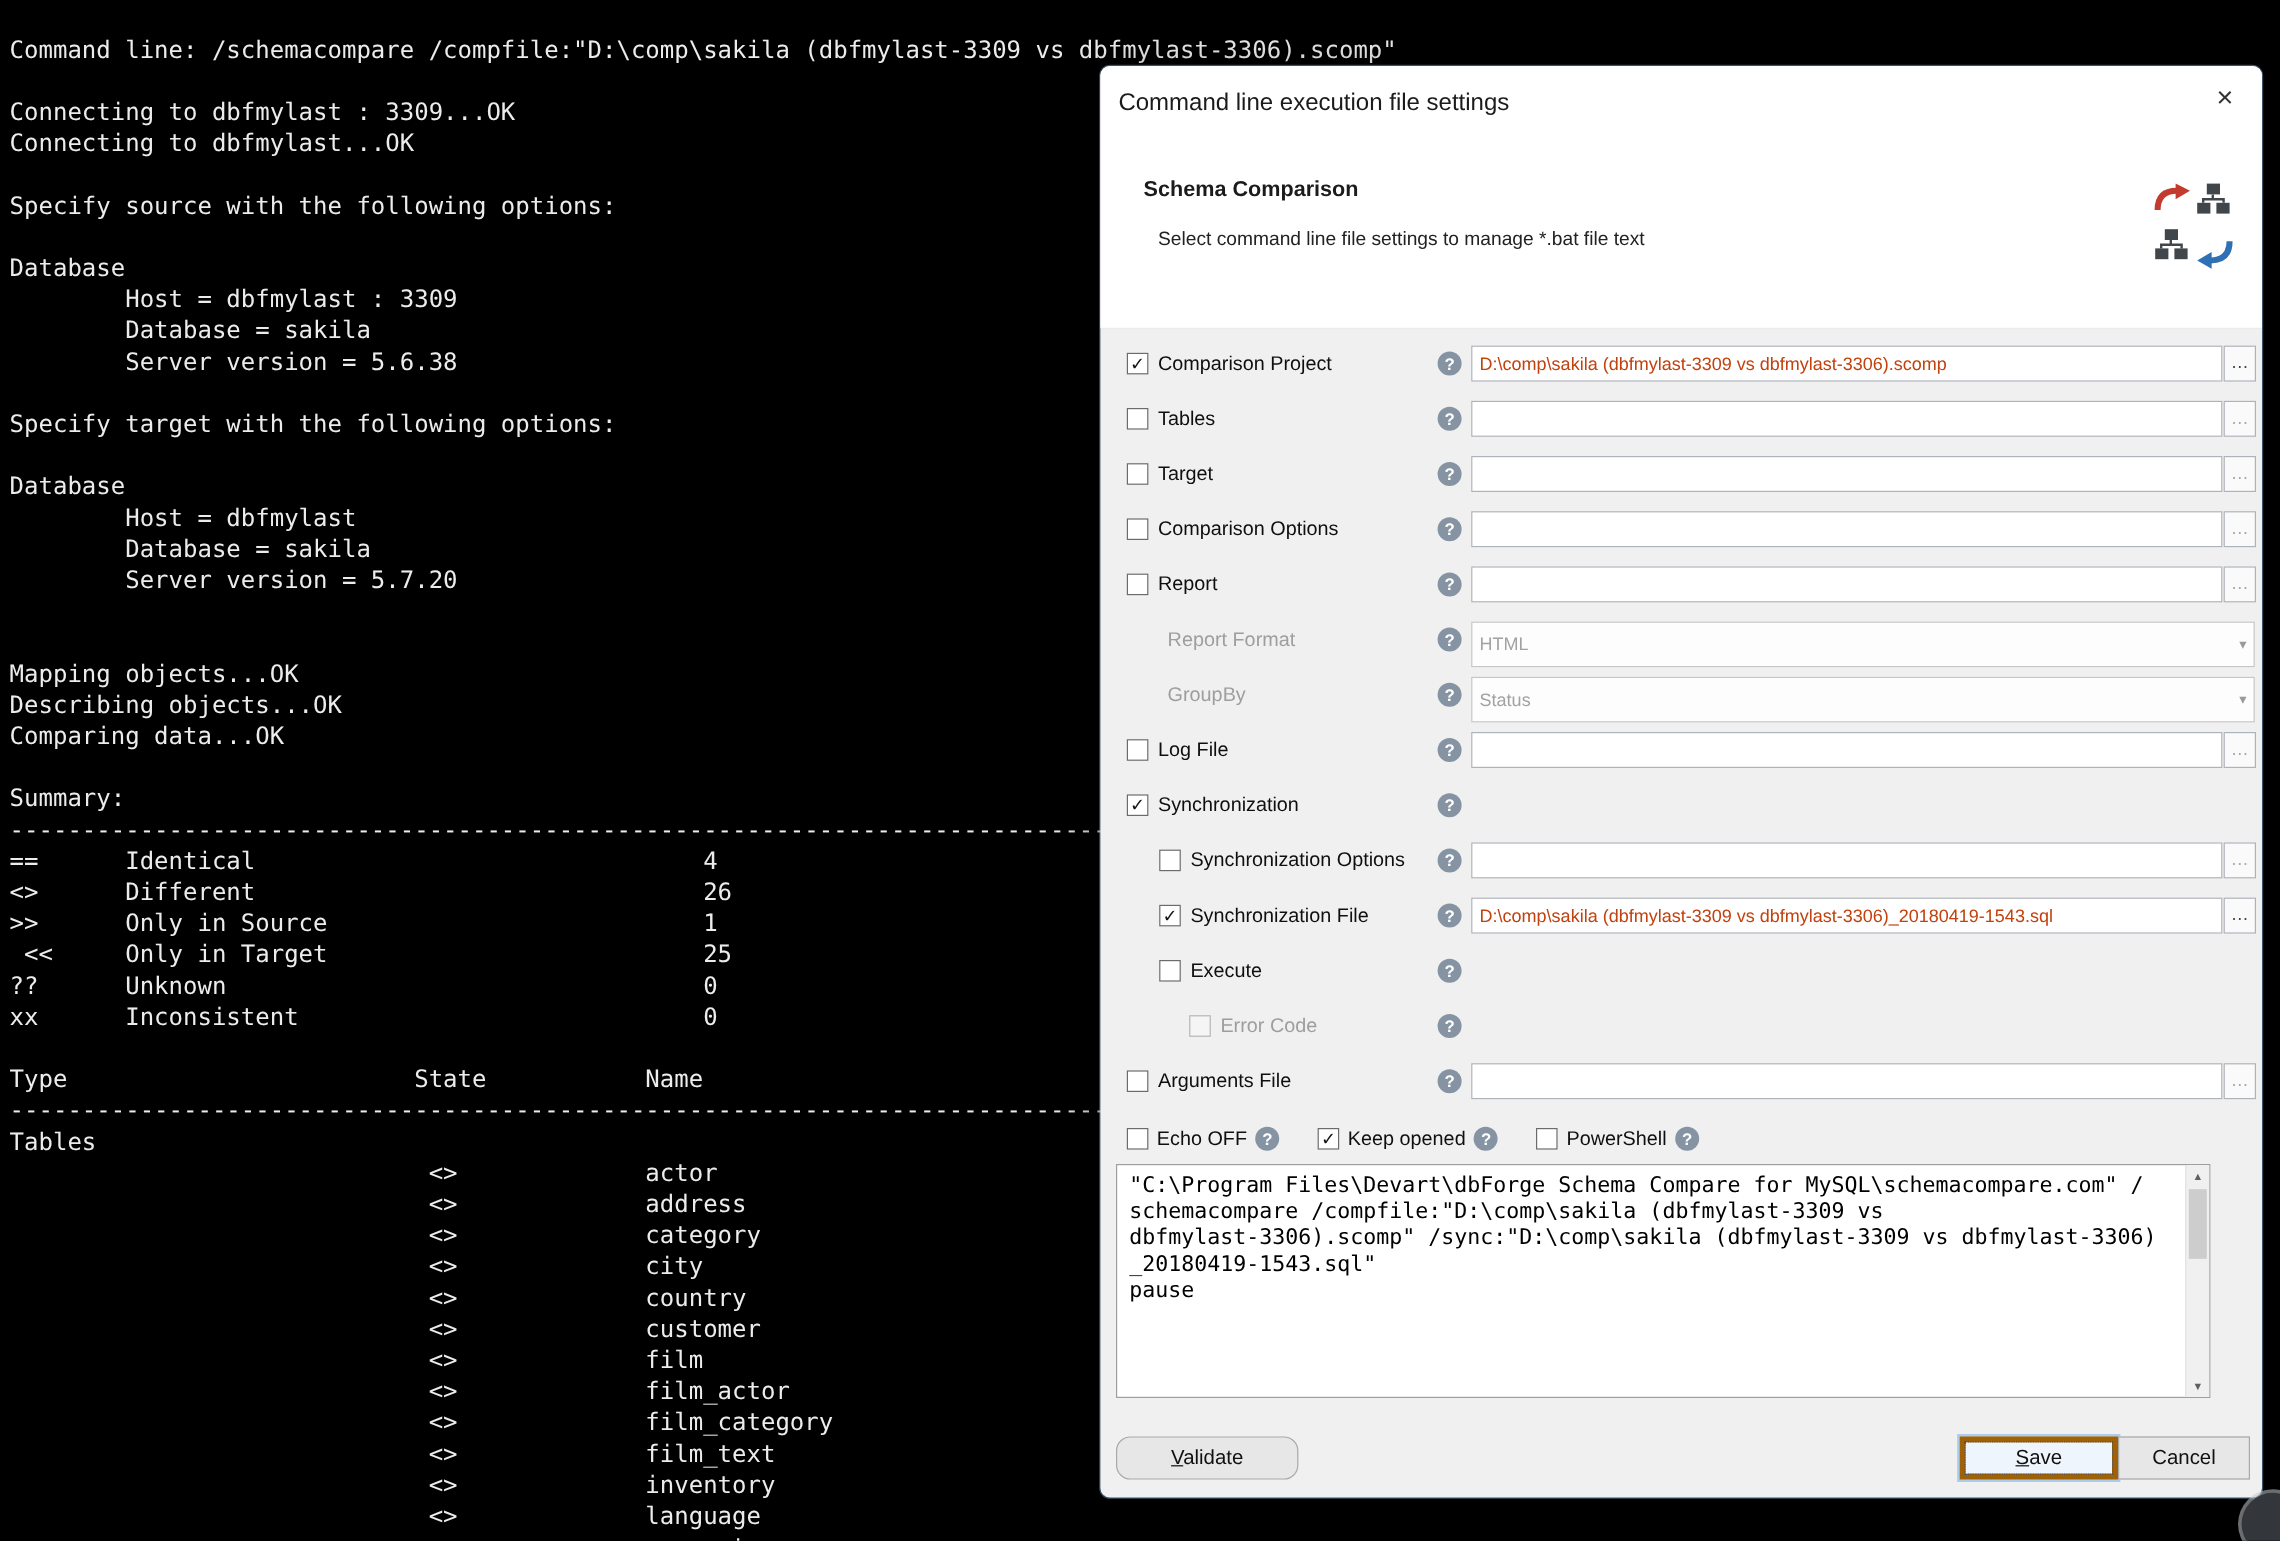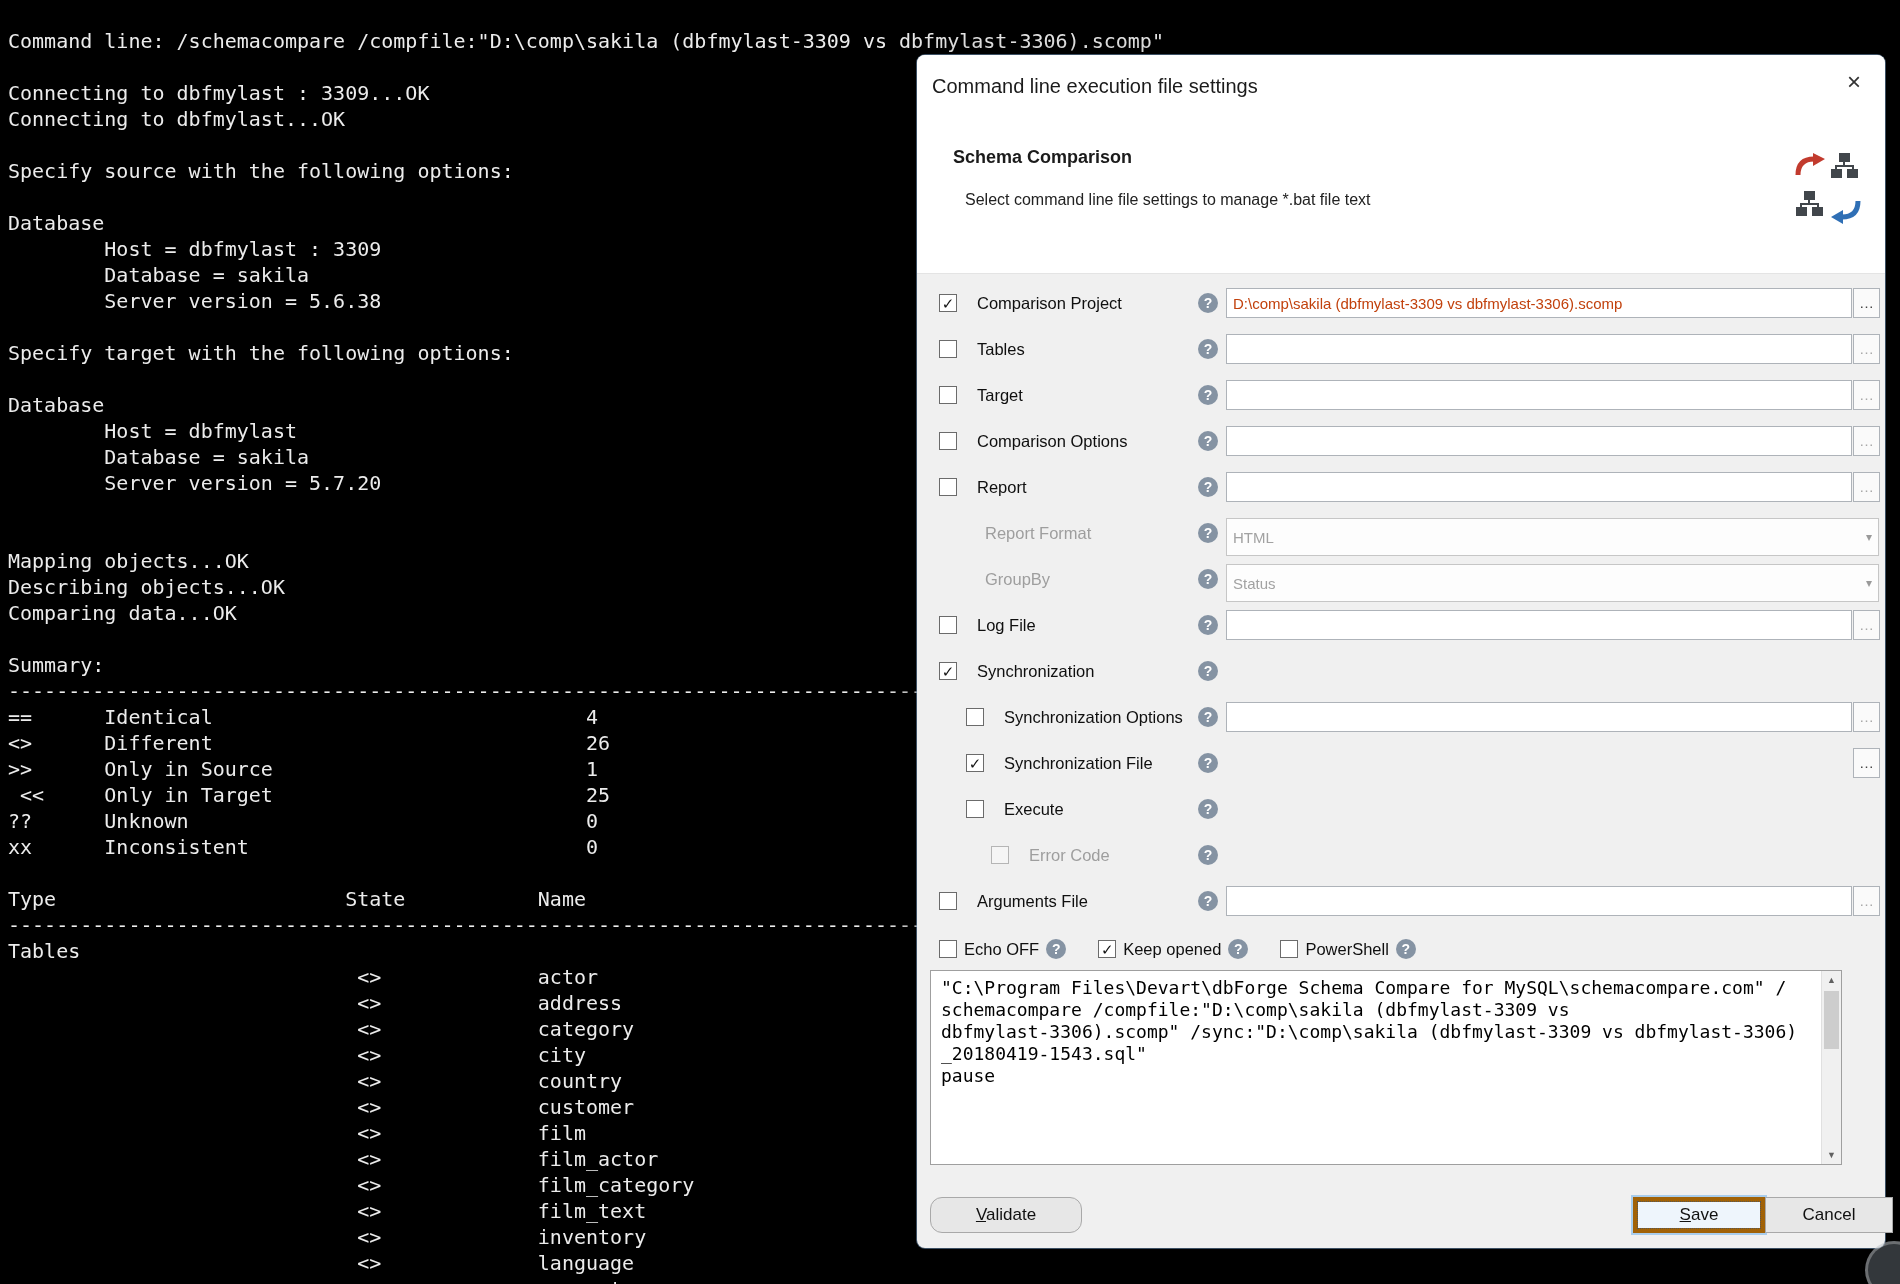--- a/index.html
+++ b/index.html
@@ -38,21 +38,21 @@
   .row{position:relative;height:46px;display:flex;align-items:center;padding-left:22px;}
   .row.indent1{padding-left:49px;}
   .row.indent2{padding-left:74px;}
   .row.combo-row{padding-left:48px;}
   .cb{
     width:18px;height:18px;background:#fff;border:1px solid #6b6b6b;flex:0 0 auto;
     display:flex;align-items:center;justify-content:center;
     font-size:15px;line-height:1;color:#111;cursor:pointer;box-sizing:border-box;
   }
   .cb.disabled{border-color:#b5b5b5;background:#f5f5f5;cursor:default;}
-  .row .lbl{margin-left:20px;font-size:16.5px;color:#0f0f0f;white-space:nowrap;}
+  .row .lbl{margin-left:8px;font-size:16.5px;color:#0f0f0f;white-space:nowrap;}
   .row .lbl.disabled{color:#9e9e9e;}
   .help{
     position:absolute;left:281px;top:13px;width:20px;height:20px;border-radius:50%;
     background:#8593a3;color:#fff;font-size:14px;font-weight:bold;
     display:flex;align-items:center;justify-content:center;cursor:pointer;
   }
   .help.inline{position:static;flex:0 0 auto;}
   .field{
     position:absolute;left:309px;top:8px;width:626px;height:30px;box-sizing:border-box;
     border:1px solid #aeb3b9;background:#fff;font-family:"Liberation Sans",sans-serif;
@@ -96,21 +96,21 @@
     position:absolute;top:1142px;height:36px;box-sizing:border-box;
     background:#e7e7e7;border:1px solid #a9a9a9;color:#111;font-size:17px;
     font-family:"Liberation Sans",sans-serif;display:flex;align-items:center;justify-content:center;cursor:pointer;
   }
   .btn .accel{text-decoration:underline;}
   .btn-validate{left:13px;width:152px;border-radius:12px;}
   .btn-save{
     left:716px;width:132px;background:#eef5fc;border:5px solid #a16207;
     box-shadow:0 0 0 2px #a9cdec;outline:1px dotted #555;outline-offset:-5px;
   }
-  .btn-cancel{left:848px;width:128px;}
+  .btn-cancel{left:848px;width:110px;}
   
   .cursor-dot{
     position:absolute;left:1868px;top:1244px;width:52px;height:52px;border-radius:50%;
     background:#33373b;box-shadow:0 0 0 3px rgba(195,200,206,.55);z-index:50;
   }
 </style>
 </head>
 <body>
 
 <pre class="terminal">Command line: /schemacompare /compfile:"D:\comp\sakila (dbfmylast-3309 vs dbfmylast-3306).scomp"
@@ -269,20 +269,21 @@
       <span class="lbl">Synchronization Options</span>
       <span class="help">?</span>
       <input class="field" value="" style="">
       <button class="browse dim">…</button>
     </div>
 
     <div class="row indent1">
       <span class="cb">✓</span>
       <span class="lbl">Synchronization File</span>
       <span class="help">?</span>
+      <input class="field" value="D:\comp\sakila (dbfmylast-3309 vs dbfmylast-3306)_20180419-1543.sql" style="">
       <button class="browse">…</button>
     </div>
 
     <div class="row indent1">
       <span class="cb"></span>
       <span class="lbl">Execute</span>
       <span class="help">?</span>
     </div>
 
     <div class="row indent2">

